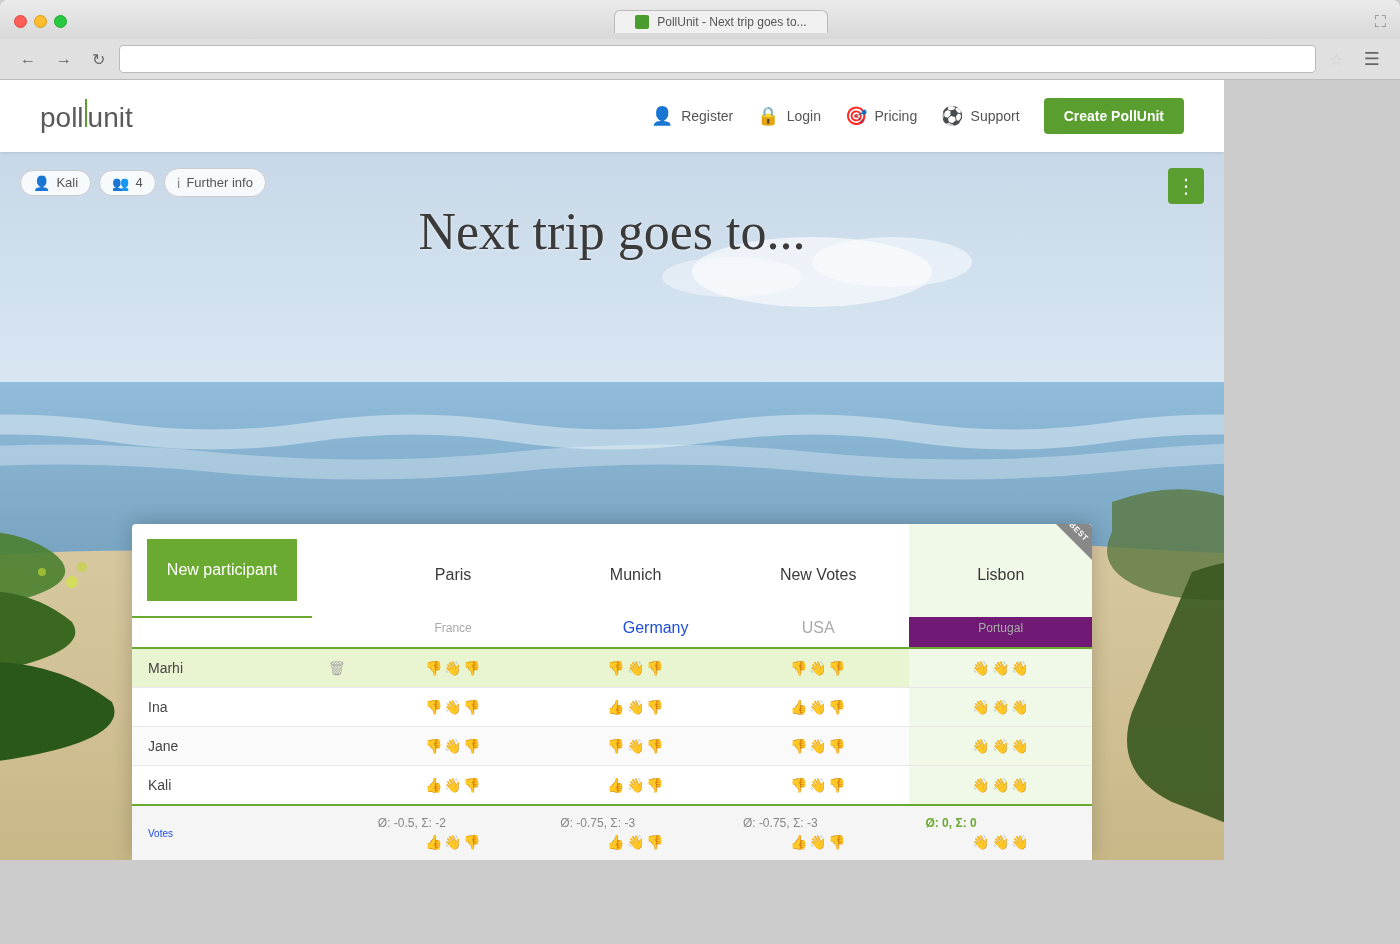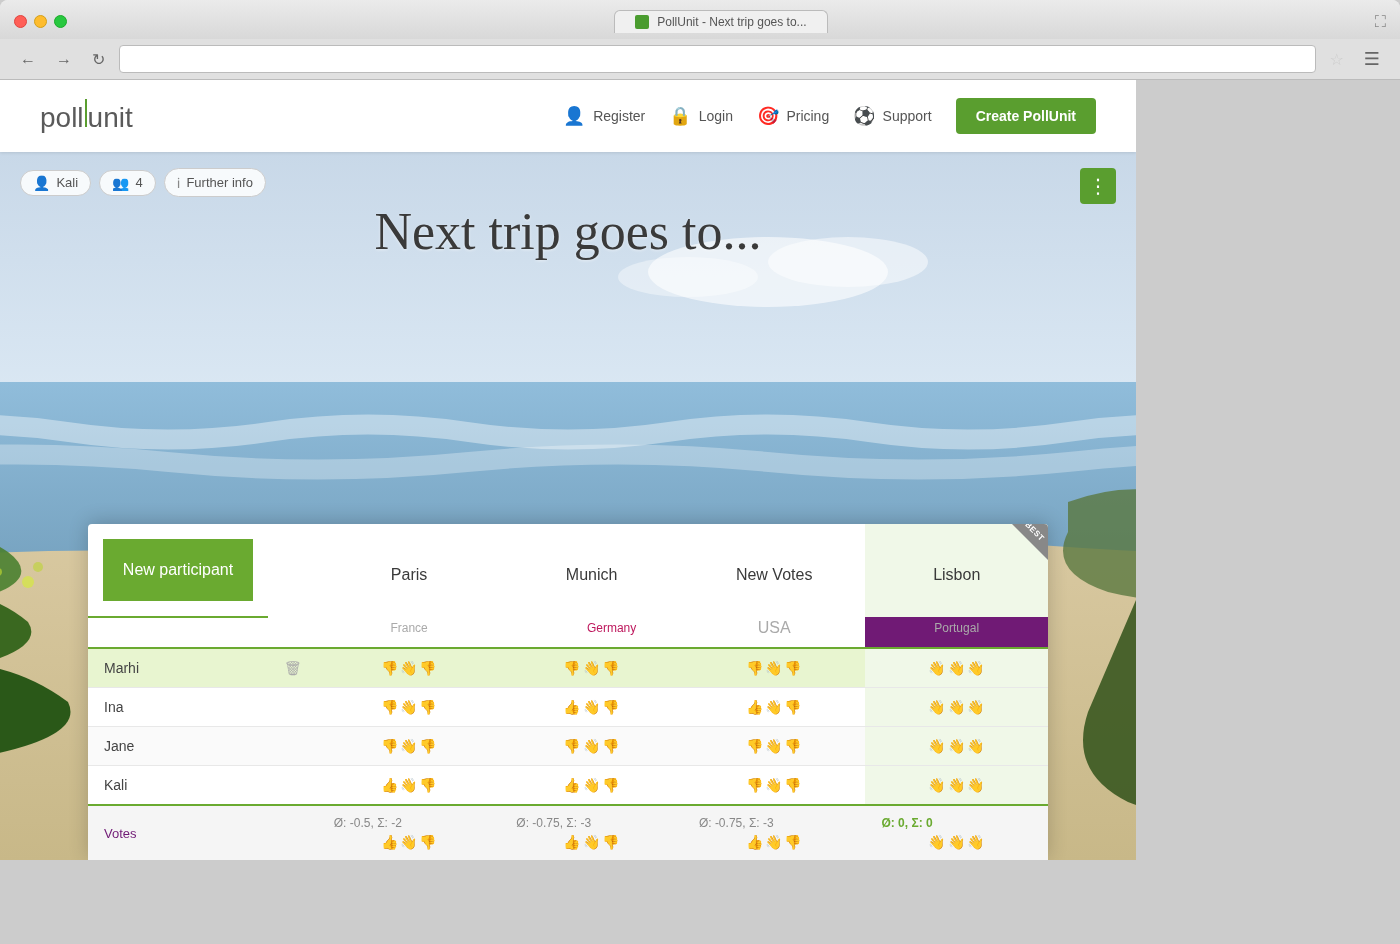--- a/index.html
+++ b/index.html
@@ -39,21 +39,21 @@
     .address-bar {
       flex: 1; background: white; border: 1px solid #bbb; border-radius: 4px;
       padding: 4px 10px; font-size: 13px; color: #333; height: 28px;
       display: flex; align-items: center; justify-content: center;
     }
     .toolbar-star { color: #ccc; font-size: 16px; padding: 2px 6px; }
     .toolbar-menu { color: #666; font-size: 18px; padding: 2px 6px; cursor: pointer; }
 
     
     .page-wrapper {
-      width: 1136px; height: 780px; overflow: hidden; position: relative;
+      width: 1224px; height: 780px; overflow: hidden; position: relative;
       background: #e8e8e8;
     }
 
     
     .site-header {
       background: white; padding: 0 40px; height: 72px;
       display: flex; align-items: center; justify-content: space-between;
       position: relative; z-index: 10;
       box-shadow: 0 1px 3px rgba(0,0,0,0.1);
     }
@@ -165,21 +165,21 @@
     .vote-icons { display: flex; justify-content: center; align-items: center; gap: 2px; }
     .vote-icon { font-size: 14px; }
     .vote-up { color: #6aaa30; }
     .vote-down { color: #888; }
     .vote-neutral { color: #aaa; }
 
     .cell-lisbon { background: #f0f8e8; }
     .col-lisbon-header { position: relative; }
 
     .votes-row td { background: #f5f5f5; border-top: 2px solid #6aaa30; }
-    .votes-label { font-size: 13px; color: #701a75; }
+    .votes-label { font-size: 10px; color: #1d4ed8; }
     .votes-stats { font-size: 12px; color: #888; text-align: left; }
   </style>
 </head>
 <body>
 
 <div class="browser-chrome">
   <div class="browser-titlebar">
     <div class="traffic-lights">
       <div class="tl tl-red"></div>
       <div class="tl tl-yellow"></div>
@@ -338,21 +338,21 @@
               <div style="position:absolute;top:3px;right:2px;font-size:8px;color:white;font-weight:700;transform:rotate(45deg);letter-spacing:0.5px;">BEST</div>
             </th>
           </tr>
           <tr>
             <th class="col-name"></th>
             <th class="col-action"></th>
             <th class="col-city">
               <span style="font-size:12px;color:#aaa;font-weight:300;">France</span>
             </th>
             <th class="col-city">
-              <span style="font-size:12px;color:#be185d;font-weight:300;margin-left:40px;">Germany</span>
+              <span style="font-size:16px;color:#1d4ed8;font-weight:300;margin-left:40px;">Germany</span>
             </th>
             <th class="col-city">
               <span style="font-size:16px;color:#aaa;font-weight:300;">USA</span>
             </th>
             <th class="col-city" style="background:#701a75;">
               <span style="font-size:12px;color:#aaa;font-weight:300;">Portugal</span>
             </th>
           </tr>
         </thead>
         <tbody>

